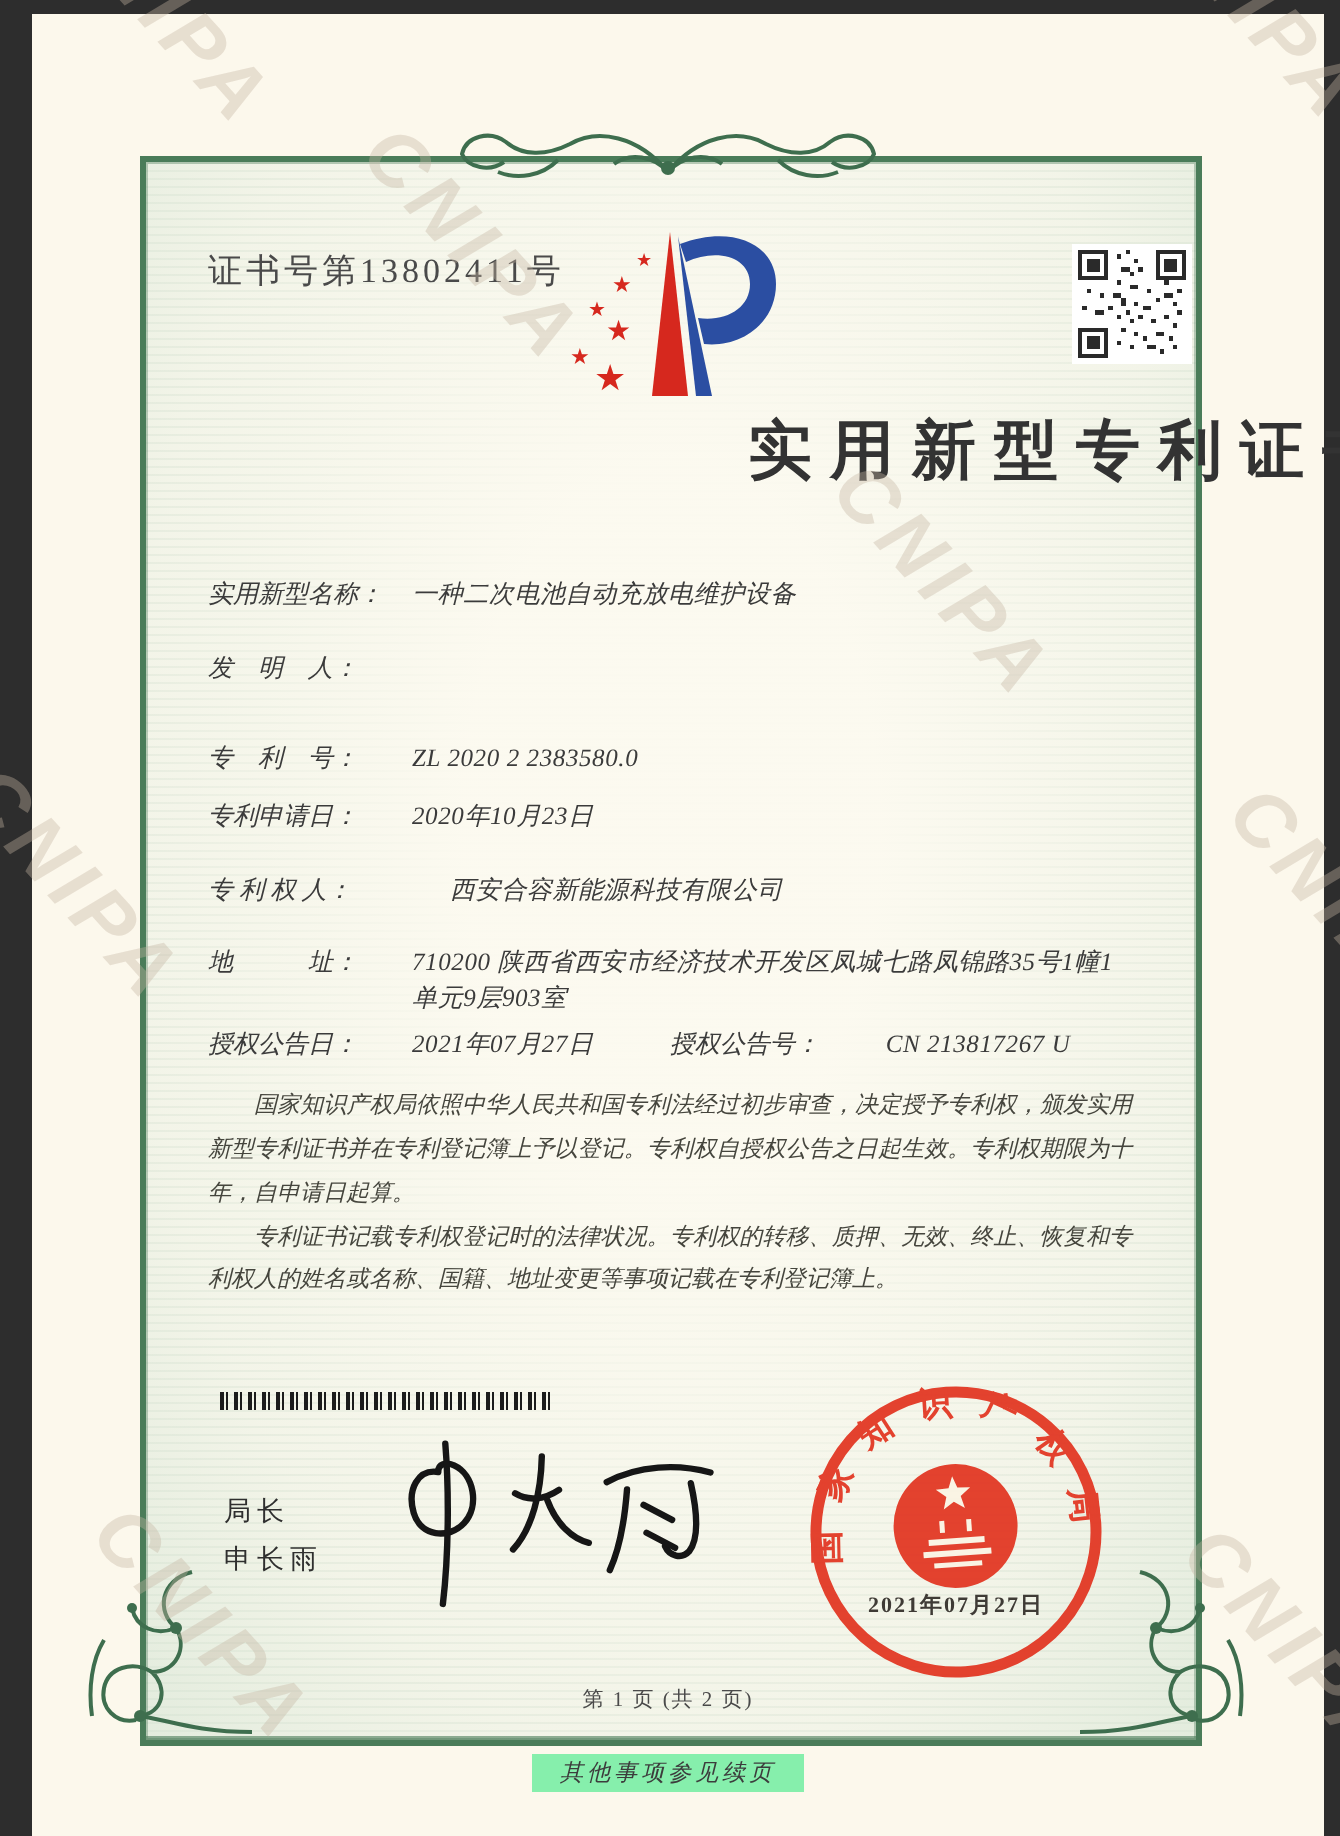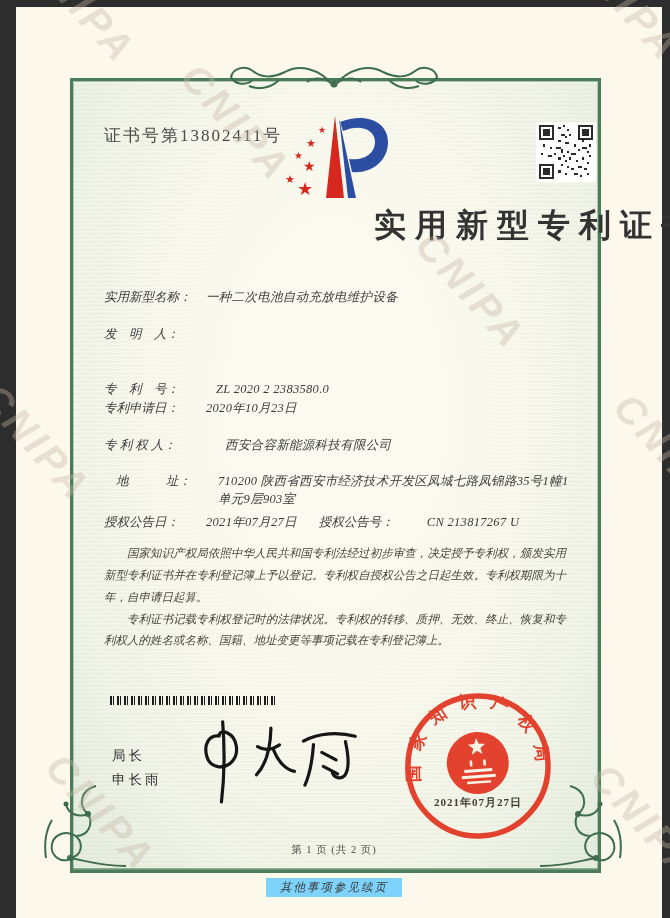--- a/index.html
+++ b/index.html
@@ -32,36 +32,36 @@
   .orn{position:absolute;z-index:3;}
   
   .content{position:absolute;z-index:4;}
   #cert-no{left:104px;top:124px;font-size:17px;color:#4a4a4a;letter-spacing:2px;}
   #qr-box{left:536px;top:122px;width:60px;height:60px;background:#ffffff;padding:3px;box-sizing:border-box;}
   #title{left:70px;top:204px;width:632px;text-align:right;font-size:32px;font-weight:bold;
          color:#333333;letter-spacing:9px;}
   .row{left:104px;width:462px;display:flex;font-size:12.5px;color:#3b3b3b;line-height:1.45;font-style:italic;}
   .row .lbl{flex:0 0 102px;white-space:nowrap;}
   .row .val{flex:1;letter-spacing:0.3px;}
-  .row2{display:flex;gap:22px;}
+  .row2{display:flex;gap:38px;}
   .pair{display:flex;}
   .pair .lbl{white-space:nowrap;}
   #body-text{left:104px;top:543px;width:462px;font-size:11.5px;line-height:1.9;color:#45453d;
              font-style:italic;text-align:justify;}
   #body-text p{margin:0;text-indent:2em;}
   #barcode{left:110px;top:696px;width:166px;height:9px;background:
     repeating-linear-gradient(90deg,#1c1c1c 0 2px,rgba(0,0,0,0) 2px 3px,#1c1c1c 3px 4px,rgba(0,0,0,0) 4px 7px,#1c1c1c 7px 9px,rgba(0,0,0,0) 9px 10px,#1c1c1c 10px 11px,rgba(0,0,0,0) 11px 14px);}
   #signer{left:112px;top:744px;font-size:13.5px;color:#2f2f2f;letter-spacing:3px;line-height:1.75;}
   #signature{left:192px;top:712px;transform:rotate(-2deg);}
   #seal{left:400px;top:688px;width:156px;height:156px;opacity:0.92;transform:rotate(-4deg);z-index:4;}
   #seal-date{left:413px;top:795px;width:130px;text-align:center;font-size:11px;font-weight:bold;
              color:#3f3b36;letter-spacing:1px;z-index:5;}
   #page-no{left:70px;top:843px;width:528px;text-align:center;font-size:10.5px;color:#4a4a4a;letter-spacing:1px;}
   #footnote-wrap{left:70px;top:877px;width:528px;text-align:center;z-index:4;}
-  #footnote{display:inline-block;background:#7dd3fc;padding:2px 14px;font-size:11.5px;
+  #footnote{display:inline-block;background:#86efac;padding:2px 14px;font-size:11.5px;
             font-style:italic;color:#3c3c3c;letter-spacing:2px;}
   .star{position:absolute;z-index:4;color:#d6281e;line-height:1;}
   #logo-svg{left:278px;top:112px;}
 </style>
 </head>
 <body>
 
 <div id="page-root">
   <div id="paper"></div>
 
@@ -186,33 +186,33 @@
 
   <div class="content" id="title">实用新型专利证书</div>
 
   <div class="content row" style="top:288px;">
     <span class="lbl">实用新型名称：</span>
     <span class="val">一种二次电池自动充放电维护设备</span>
   </div>
   <div class="content row" style="top:325px;">
     <span class="lbl">发　明　人：</span>
   </div>
-  <div class="content row" style="top:380px;gap:10px;">
+  <div class="content row" style="top:370px;">
     <span class="lbl">专　利　号：</span>
     <span class="val">ZL 2020 2 2383580.0</span>
   </div>
   <div class="content row" style="top:399px;">
     <span class="lbl">专利申请日：</span>
     <span class="val">2020年10月23日</span>
   </div>
   <div class="content row" style="top:436px;gap:19px;">
     <span class="lbl">专 利 权 人：</span>
     <span class="val">西安合容新能源科技有限公司</span>
   </div>
-  <div class="content row" style="top:472px;margin-left:12px;">
+  <div class="content row" style="top:472px;">
     <span class="lbl">地　　　址：</span>
     <span class="val" style="max-width:358px;">710200 陕西省西安市经济技术开发区凤城七路凤锦路35号1幢1单元9层903室</span>
   </div>
   <div class="content row row2" style="top:513px;">
     <span class="pair">
       <span class="lbl" style="flex:0 0 102px;">授权公告日：</span>
       <span class="val">2021年07月27日</span>
     </span>
     <span class="pair">
       <span class="lbl">授权公告号：</span>

